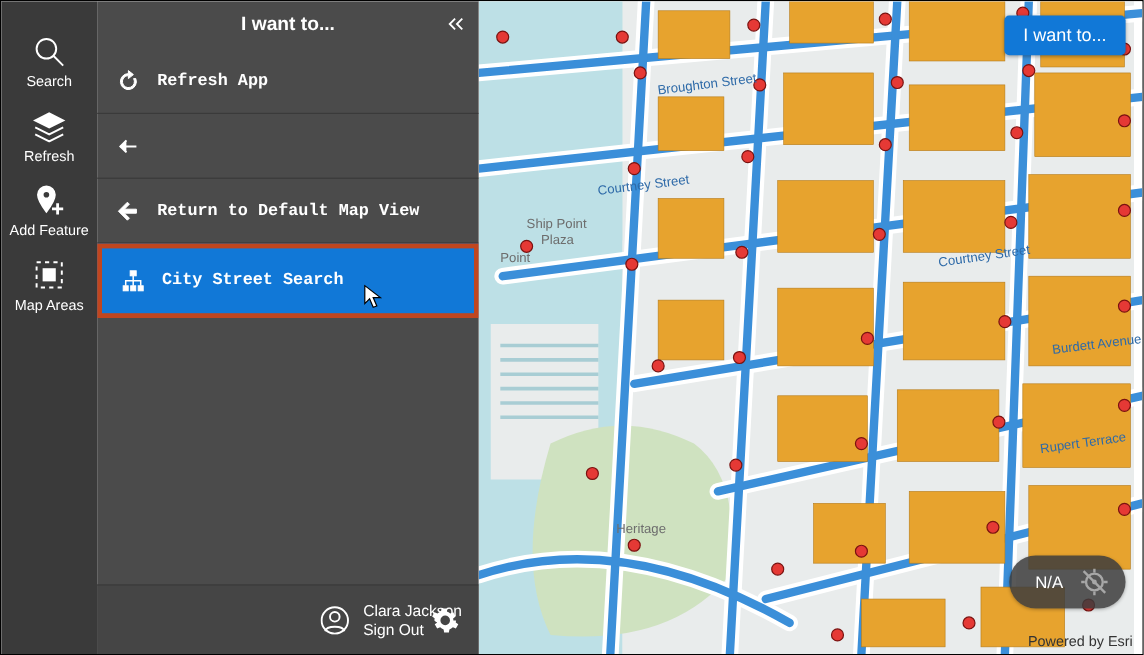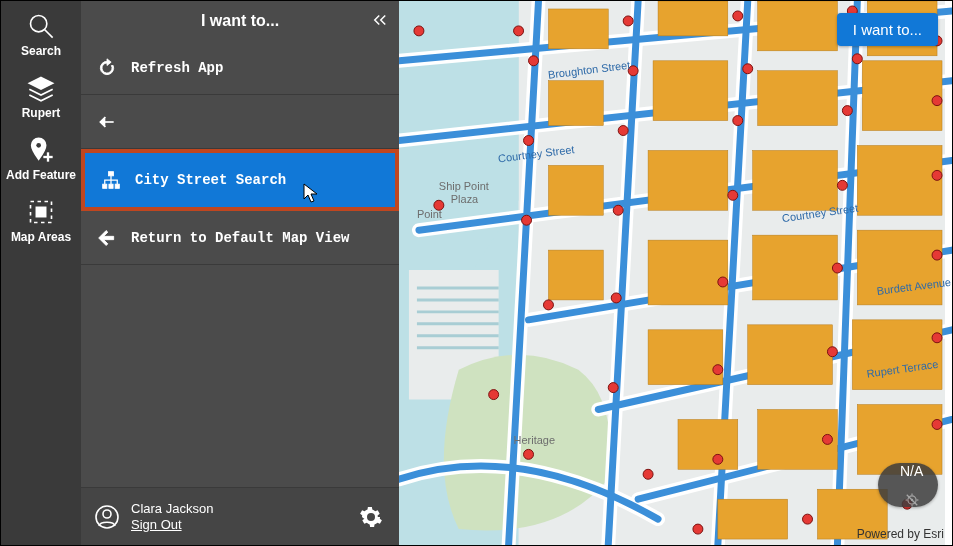--- a/index.html
+++ b/index.html
@@ -2,21 +2,21 @@
 <html><head>
 <meta charset="utf-8">
 <style>
   * { box-sizing: border-box; margin: 0; padding: 0; }
   html, body { width: 953px; height: 546px; overflow: hidden; font-family: "Segoe UI", Arial, sans-serif; }
   body { display: flex; border: 1px solid #000; }
   
   .toolbar {
     width: 80px; height: 100%; background: #3a3a3a; color: #fff;
     display: flex; flex-direction: column; align-items: center;
-    padding-top: 3px; font-size: 12px; font-weight: bold;
+    padding-top: 20px; font-size: 12px;
   }
   .tool-item {
     width: 100%; display: flex; flex-direction: column; align-items: center;
     padding: 8px 0 8px 0; cursor: pointer; gap: 4px;
   }
   .tool-item svg { width: 28px; height: 28px; fill: none; stroke: #fff; stroke-width: 1.4; }
   .tool-label { font-size: 12px; color: #fff; }
 
   .panel {
     width: 318px; height: 100%; background: #4b4b4b; color: #fff;
@@ -40,45 +40,45 @@
   .menu-item.highlight {
     background: #1178d7; border: 4px solid #c0461f; height: 62px;
     position: relative;
   }
   .menu-item.highlight .cursor-ptr { position: absolute; left: 216px; top: 30px; }
   
   .panel-footer {
     height: 58px; border-top: 1px solid #3a3a3a; background: #454545;
     display: flex; align-items: center; padding: 0 14px; gap: 12px;
     position: relative;
+    justify-content: flex-end;
   }
   .avatar-circle {
     width: 24px; height: 24px;
   }
   .user-block { font-size: 13px; line-height: 16px; }
-  .signout { text-decoration: underline; cursor: pointer; }
+  .signout { cursor: pointer; }
   .gear { position: absolute; right: 16px; cursor: pointer; }
 
   .map-area {
     flex: 1; height: 100%; position: relative; overflow: hidden;
     background: #e9ecec;
   }
   .iwantto-btn {
     position: absolute; top: 12px; right: 14px;
     background: #1178d7; color: #fff; padding: 8px 16px;
     border-radius: 4px; font-size: 15px; cursor: pointer; z-index: 30;
     box-shadow: 0 1px 3px rgba(0,0,0,0.3);
   }
   .status-pill {
     position: absolute; bottom: 38px; right: 14px;
     background: rgba(60,60,60,0.85); color: #fff; border-radius: 22px;
-    height: 44px; display: flex; align-items: flex-start; gap: 14px;
+    height: 44px; display: flex; align-items: center; gap: 14px;
     padding: 0 14px 0 22px; font-size: 14px; z-index: 30;
     box-shadow: 0 1px 3px rgba(0,0,0,0.3);
-    flex-direction: column;
   }
   .status-pill .loc { opacity: 0.6; }
   .attribution {
     position: absolute; bottom: 4px; right: 8px; font-size: 12px;
     color: #333; z-index: 30;
   }
 
   .map-svg { position: absolute; inset: 0; }
 </style>
 </head>
@@ -91,21 +91,21 @@
         <line x1="15" y1="15" x2="22" y2="22"></line>
       </svg>
     <span class="tool-label">Search</span>
   </div>
   <div class="tool-item">
     <svg viewBox="0 0 24 24">
         <polygon points="12,3 22,8 12,13 2,8" fill="#fff" stroke="#fff"></polygon>
         <polyline points="2,13 12,18 22,13" fill="none"></polyline>
         <polyline points="2,18 12,23 22,18" fill="none"></polyline>
       </svg>
-    <span class="tool-label">Rupert</span>
+    <span class="tool-label">Refresh</span>
   </div>
   <div class="tool-item">
     <svg viewBox="0 0 24 24">
         <path d="M10 2a6 6 0 0 1 6 6c0 4-6 12-6 12S4 12 4 8a6 6 0 0 1 6-6z" fill="#fff"></path>
         <circle cx="10" cy="8" r="2" fill="#3a3a3a" stroke="none"></circle>
         <line x1="18" y1="14" x2="18" y2="22" stroke-width="2"></line>
         <line x1="14" y1="18" x2="22" y2="18" stroke-width="2"></line>
       </svg>
     <span class="tool-label">Add Feature</span>
   </div>
@@ -131,39 +131,39 @@
       <svg viewBox="0 0 24 24" fill="#fff">
           <path d="M12 4a8 8 0 1 0 7.4 5h-2.2A6 6 0 1 1 12 6v3l5-4-5-4v3z"></path>
         </svg>
       <span>Refresh App</span>
     </div>
     <div class="menu-item">
       <svg viewBox="0 0 24 24" stroke="#fff" stroke-width="2" fill="none">
           <line x1="20" y1="12" x2="4" y2="12"></line>
           <polyline points="10,6 4,12 10,18"></polyline>
         </svg>
+    </div>
+    <div class="menu-item">
+      <svg viewBox="0 0 24 24" fill="#fff">
+          <path d="M20 10H8l5-5-2-2L2 12l9 9 2-2-5-5h12z"></path>
+        </svg>
+      <span>Return to Default Map View</span>
     </div>
     <div class="menu-item highlight">
       <svg viewBox="0 0 24 24" fill="#fff" stroke="none">
           <rect x="9" y="2" width="6" height="5"></rect>
           <rect x="2" y="17" width="5" height="5"></rect>
           <rect x="9.5" y="17" width="5" height="5"></rect>
           <rect x="17" y="17" width="5" height="5"></rect>
           <path d="M12 7v5M12 12H4.5v5M12 12v5M12 12h7.5v5" stroke="#fff" stroke-width="1.5" fill="none"></path>
         </svg>
       <span>City Street Search</span>
       <svg class="cursor-ptr" width="16" height="20" viewBox="0 0 16 20">
           <path d="M1 1l0 15 4-4 3 7 3-1-3-7 6 0z" fill="#fff" stroke="#000" stroke-width="1"></path>
         </svg>
-    </div>
-    <div class="menu-item">
-      <svg viewBox="0 0 24 24" fill="#fff">
-          <path d="M20 10H8l5-5-2-2L2 12l9 9 2-2-5-5h12z"></path>
-        </svg>
-      <span>Return to Default Map View</span>
     </div>
   </div>
   <div class="panel-footer">
     <svg class="avatar-circle" viewBox="0 0 24 24" stroke="#fff" fill="none" stroke-width="1.6">
         <circle cx="12" cy="12" r="11"></circle>
         <circle cx="12" cy="9" r="4"></circle>
         <path d="M4 21c1-5 15-5 16 0"></path>
       </svg>
     <div class="user-block">
       <div>Clara Jackson</div>

